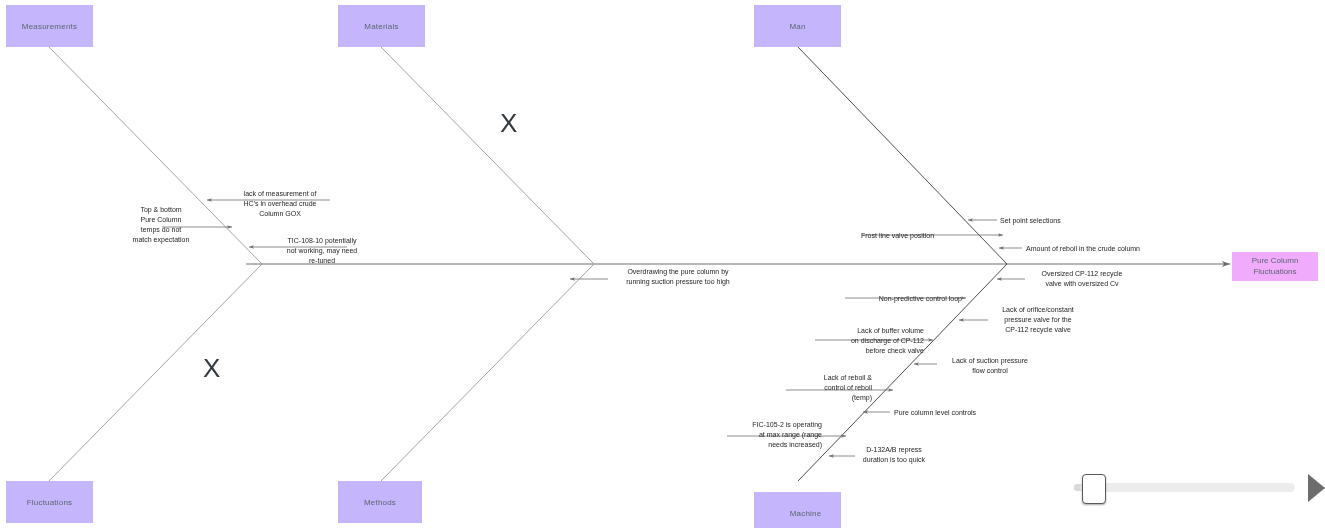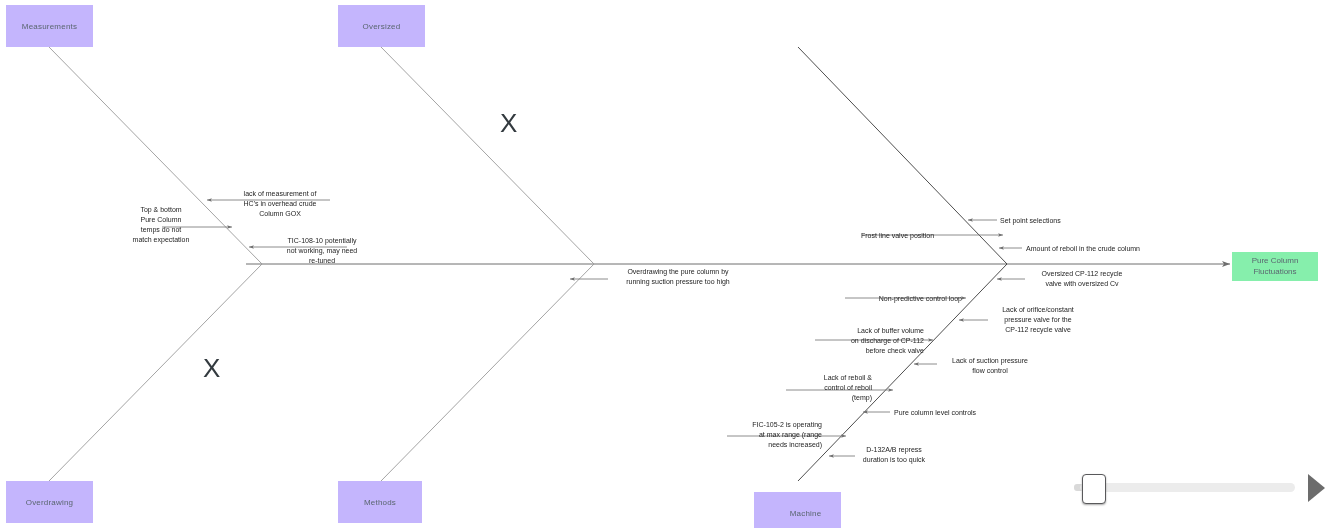--- a/index.html
+++ b/index.html
@@ -27,21 +27,21 @@
     display:flex;
     align-items:center;
     justify-content:center;
     color:#5a6670;
     font-size:8px;
     letter-spacing:.2px;
     box-sizing:border-box;
   }
   .effect-box{
     position:absolute;
-    background:#86efac;
+    background:#f0abfc;
     display:flex;
     align-items:center;
     justify-content:center;
     text-align:center;
     color:#5a6670;
     font-size:8px;
     line-height:1.35;
     box-sizing:border-box;
     padding:2px;
   }
@@ -164,26 +164,29 @@
       <line x1="727" y1="436" x2="846" y2="436" marker-end="url(#ahL)"></line>
       <line x1="855" y1="456" x2="829" y2="456" marker-end="url(#ahL)"></line>
     </g>
   </svg>
 
   <div class="cat-box" style="left:6px;top:5px;width:87px;height:42px;">
     <span>Measurements</span>
   </div>
 
   <div class="cat-box" style="left:338px;top:5px;width:87px;height:42px;">
-    <span>Oversized</span>
-  </div>
-
+    <span>Materials</span>
+  </div>
+
+  <div class="cat-box" style="left:754px;top:5px;width:87px;height:42px;">
+    <span>Man</span>
+  </div>
 
   <div class="cat-box" style="left:6px;top:481px;width:87px;height:42px;">
-    <span>Overdrawing</span>
+    <span>Fluctuations</span>
   </div>
 
   <div class="cat-box" style="left:338px;top:481px;width:84px;height:42px;">
     <span>Methods</span>
   </div>
 
   <div class="cat-box" style="left:754px;top:492px;width:87px;height:42px;padding-left:16px;">
     <span>Machine</span>
   </div>
 

